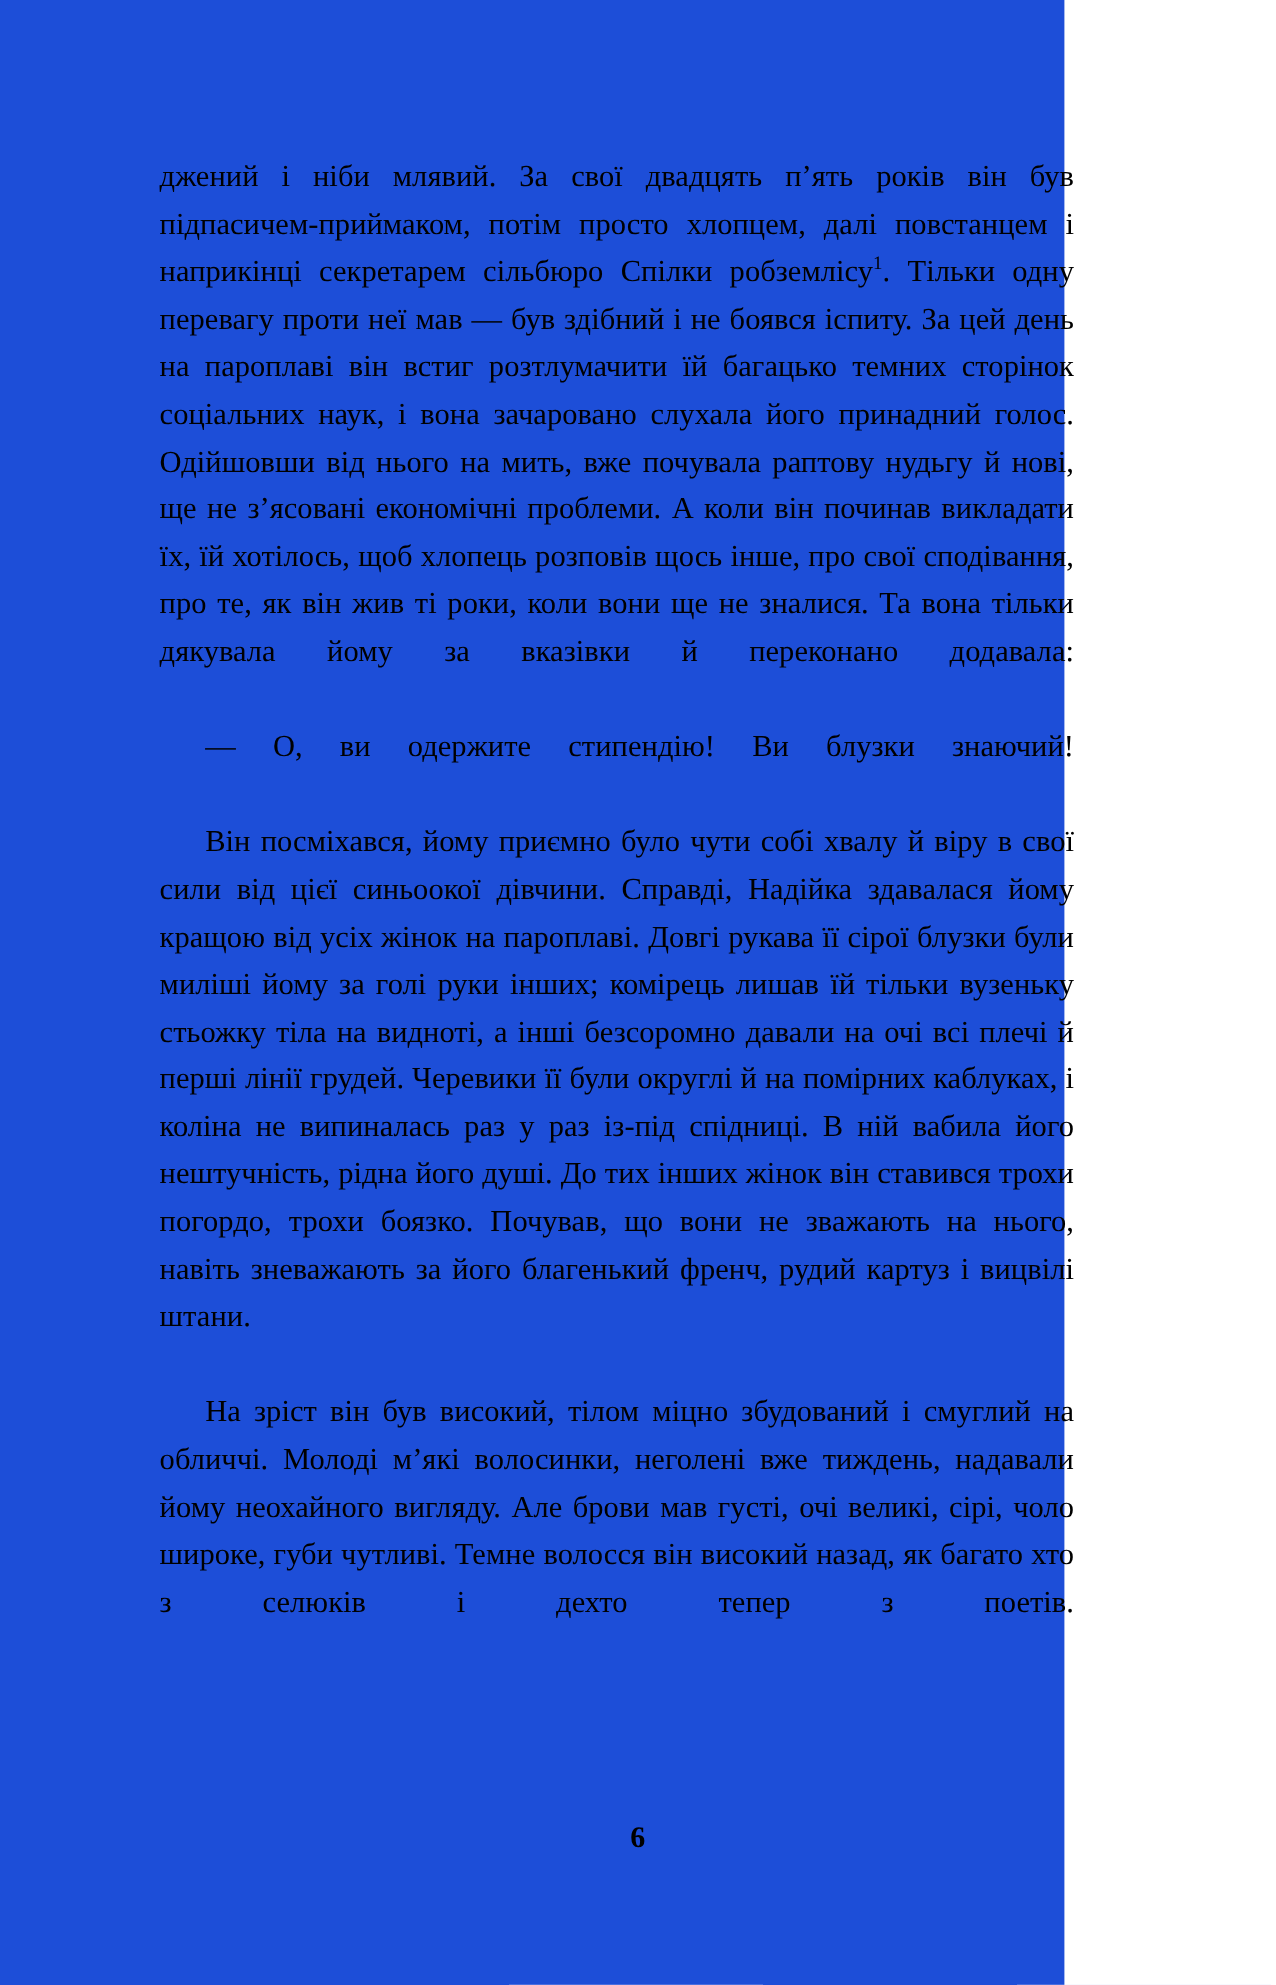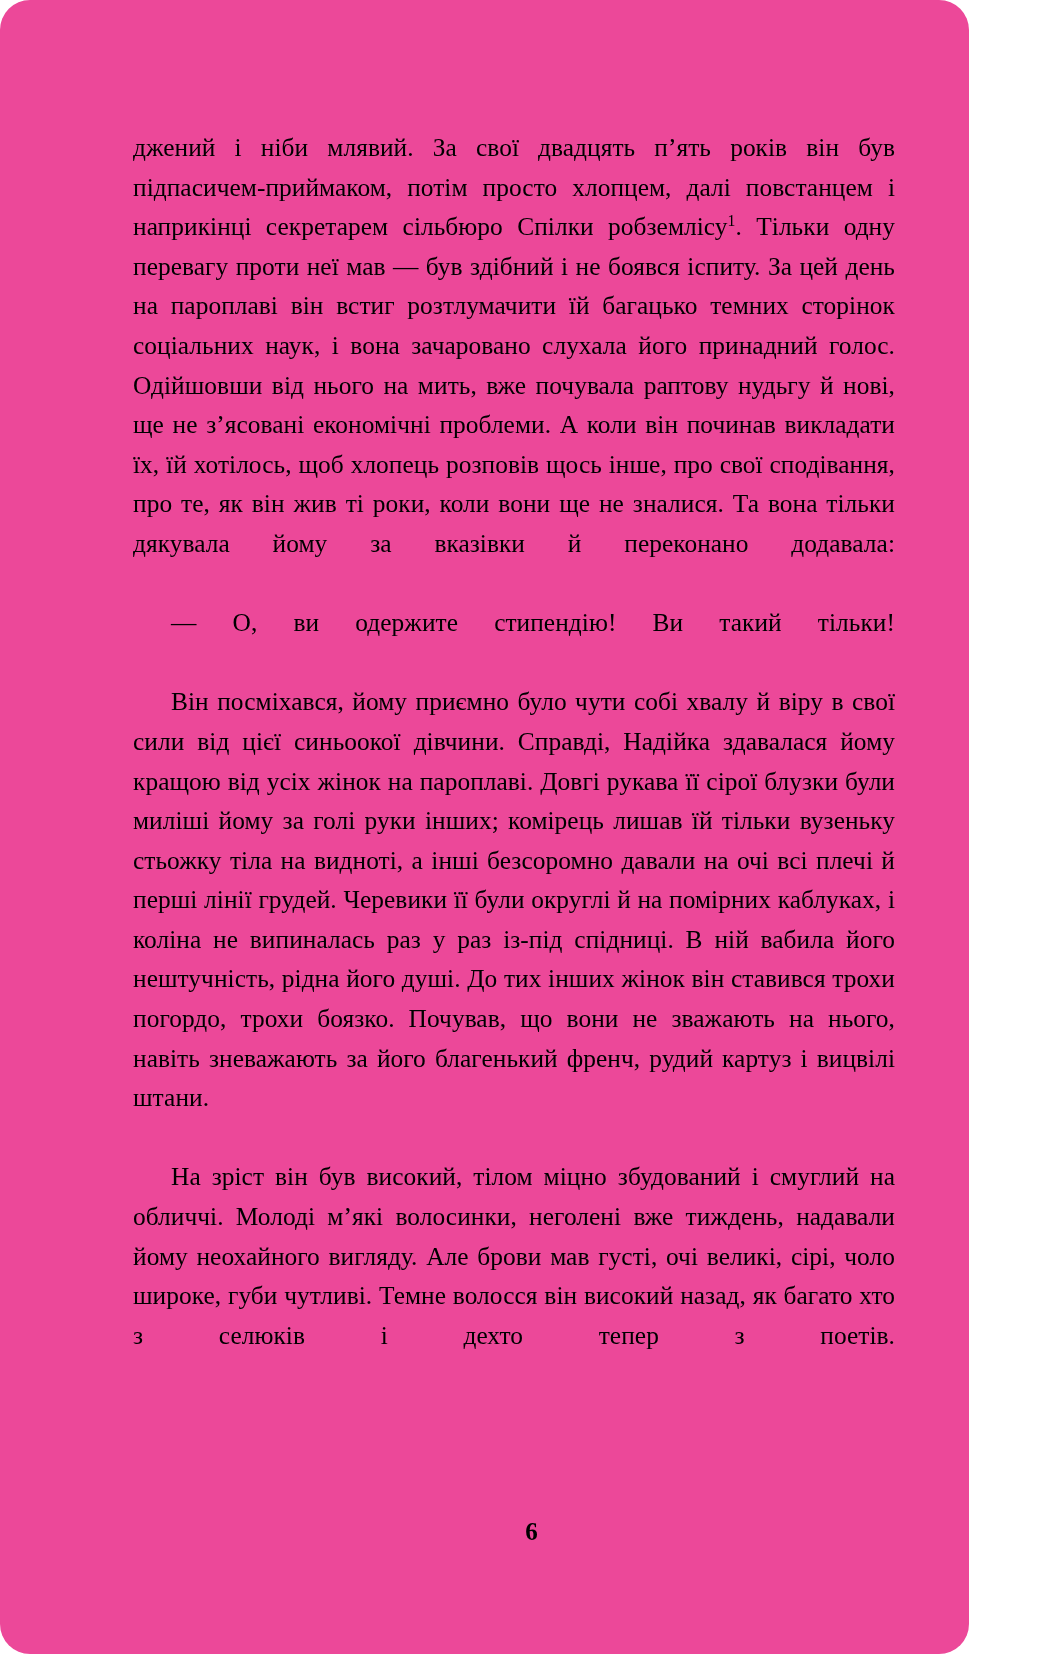--- a/index.html
+++ b/index.html
@@ -14,24 +14,23 @@
     position: relative;
     font-family: "Liberation Serif", "DejaVu Serif", serif;
     color: #000000;
     overflow: hidden;
   }
 
   .page {
     position: absolute;
     left: 0;
     top: 0;
-    width: 969px;
+    width: 887px;
     height: 1654px;
-    background: #ec4899;
-    border-radius: 30px;
+    background: #1d4ed8;
   }
 
   .text-block {
     position: absolute;
     left: 133px;
     top: 128px;
     width: 762px;
   }
 
   p.para {
@@ -81,21 +80,21 @@
 </style>
 </head>
 <body>
 
 <div class="page">
 
   <div class="text-block">
 
     <p class="para cont"><span>джений і ніби млявий. За свої двадцять п’ять років він був підпасичем-приймаком, потім просто хлопцем, далі повстанцем і наприкінці секретарем сільбюро Спілки робземлісу</span><sup class="fn">1</sup><span>. Тільки одну перевагу проти неї мав — був здібний і не боявся іспиту. За цей день на пароплаві він встиг розтлумачити їй багацько темних сторінок соціальних наук, і вона зачаровано слухала його при­надний голос. Одійшовши від нього на мить, вже почу­вала раптову нудьгу й нові, ще не з’ясовані економічні проблеми. А коли він починав викладати їх, їй хотілось, щоб хлопець розповів щось інше, про свої сподівання, про те, як він жив ті роки, коли вони ще не зналися. Та вона тільки дякувала йому за вказівки й переконано до­давала:</span></p>
 
-    <p class="para indent">— О, ви одержите стипендію! Ви такий тільки!</p>
+    <p class="para indent">— О, ви одержите стипендію! Ви блузки знаючий!</p>
 
     <p class="para indent">Він посміхався, йому приємно було чути собі хвалу й віру в свої сили від цієї синьоокої дівчини. Справді, Надійка здавалася йому кращою від усіх жінок на па­роплаві. Довгі рукава її сірої блузки були миліші йому за голі руки інших; комірець лишав їй тільки вузеньку стьожку тіла на видноті, а інші безсоромно давали на очі всі плечі й перші лінії грудей. Черевики її були ок­руглі й на помірних каблуках, і коліна не випиналась раз у раз із-під спідниці. В ній вабила його нештучність, рідна його душі. До тих інших жінок він ставився трохи погордо, трохи боязко. Почував, що вони не зважають на нього, навіть зневажають за його благенький френч, рудий картуз і вицвілі штани.</p>
 
     <p class="para indent">На зріст він був високий, тілом міцно збудований і смуглий на обличчі. Молоді м’які волосинки, неголені вже тиждень, надавали йому неохайного вигляду. Але брови мав густі, очі великі, сірі, чоло широке, губи чут­ливі. Темне волосся він високий назад, як багато хто з селюків і дехто тепер з поетів.</p>
 
   </div>
 
   <div class="page-number">6</div>
 
 </div>

